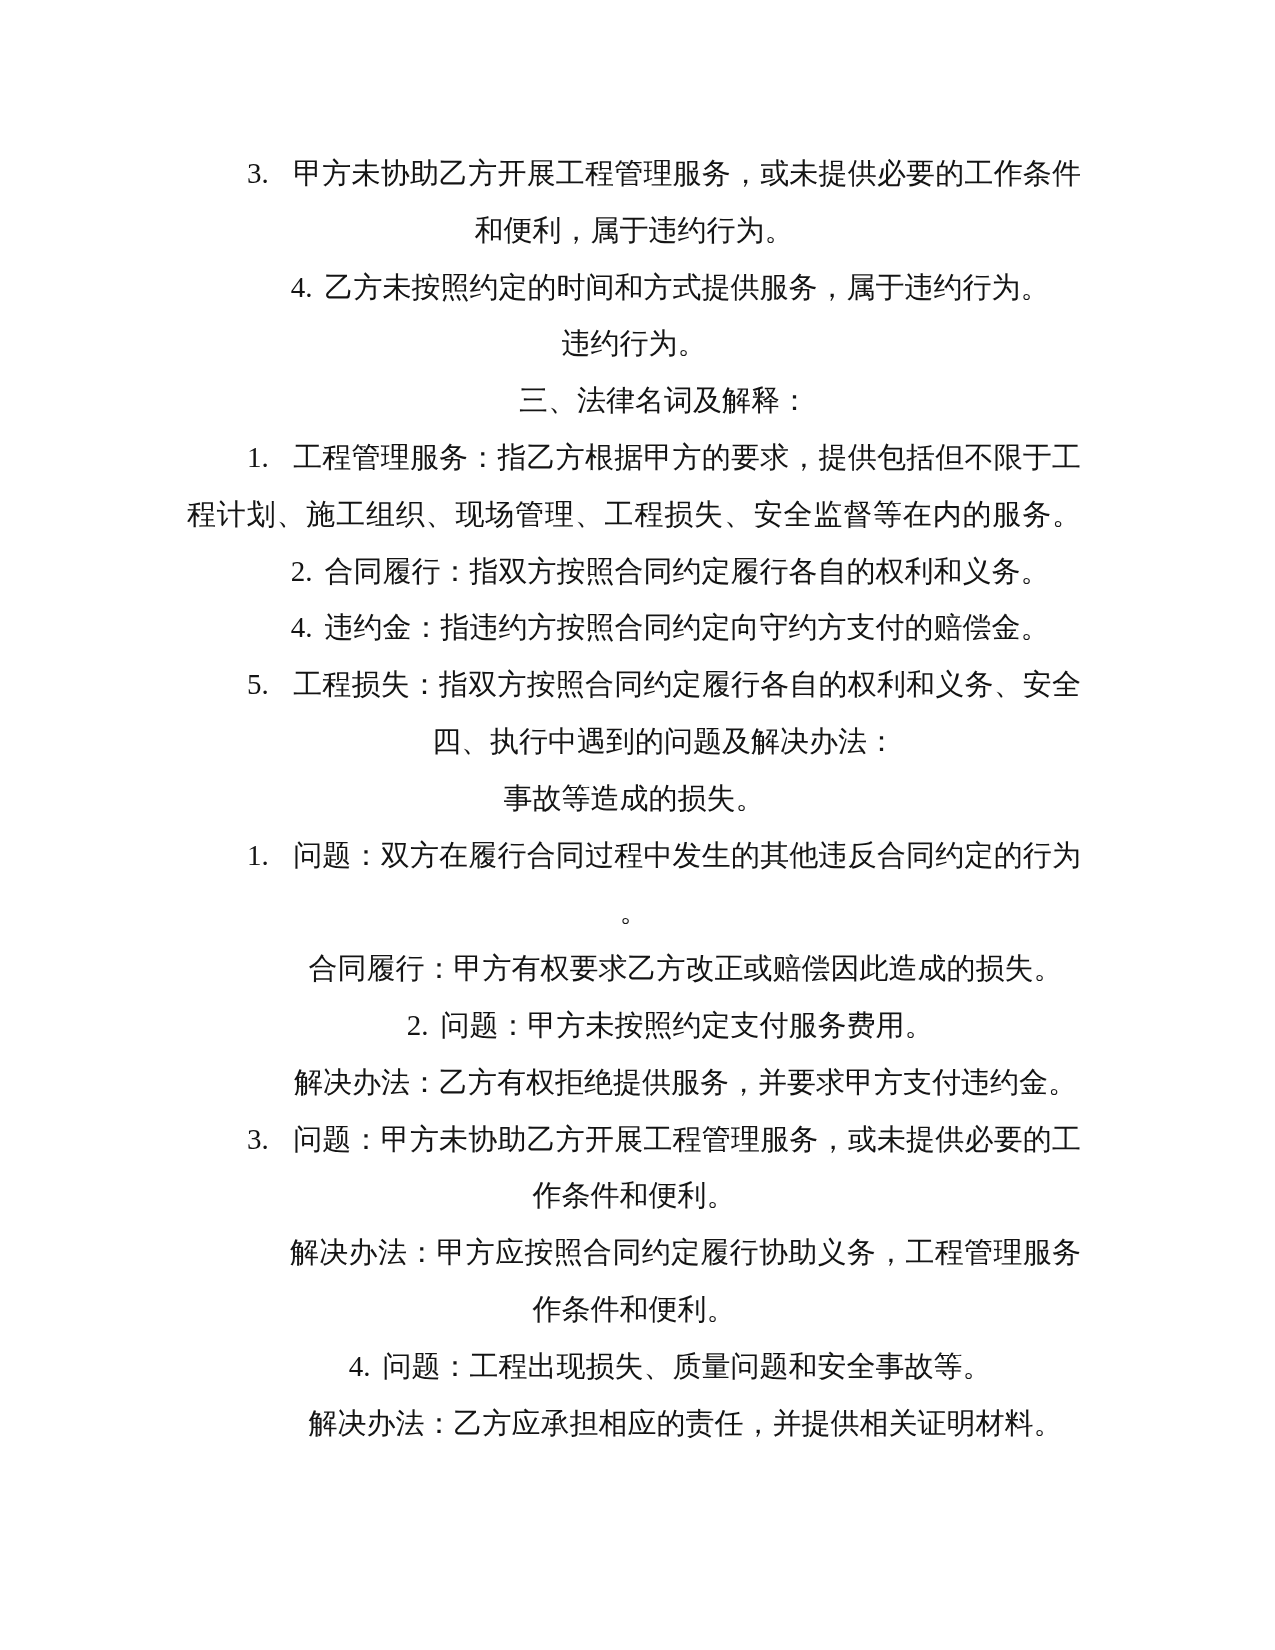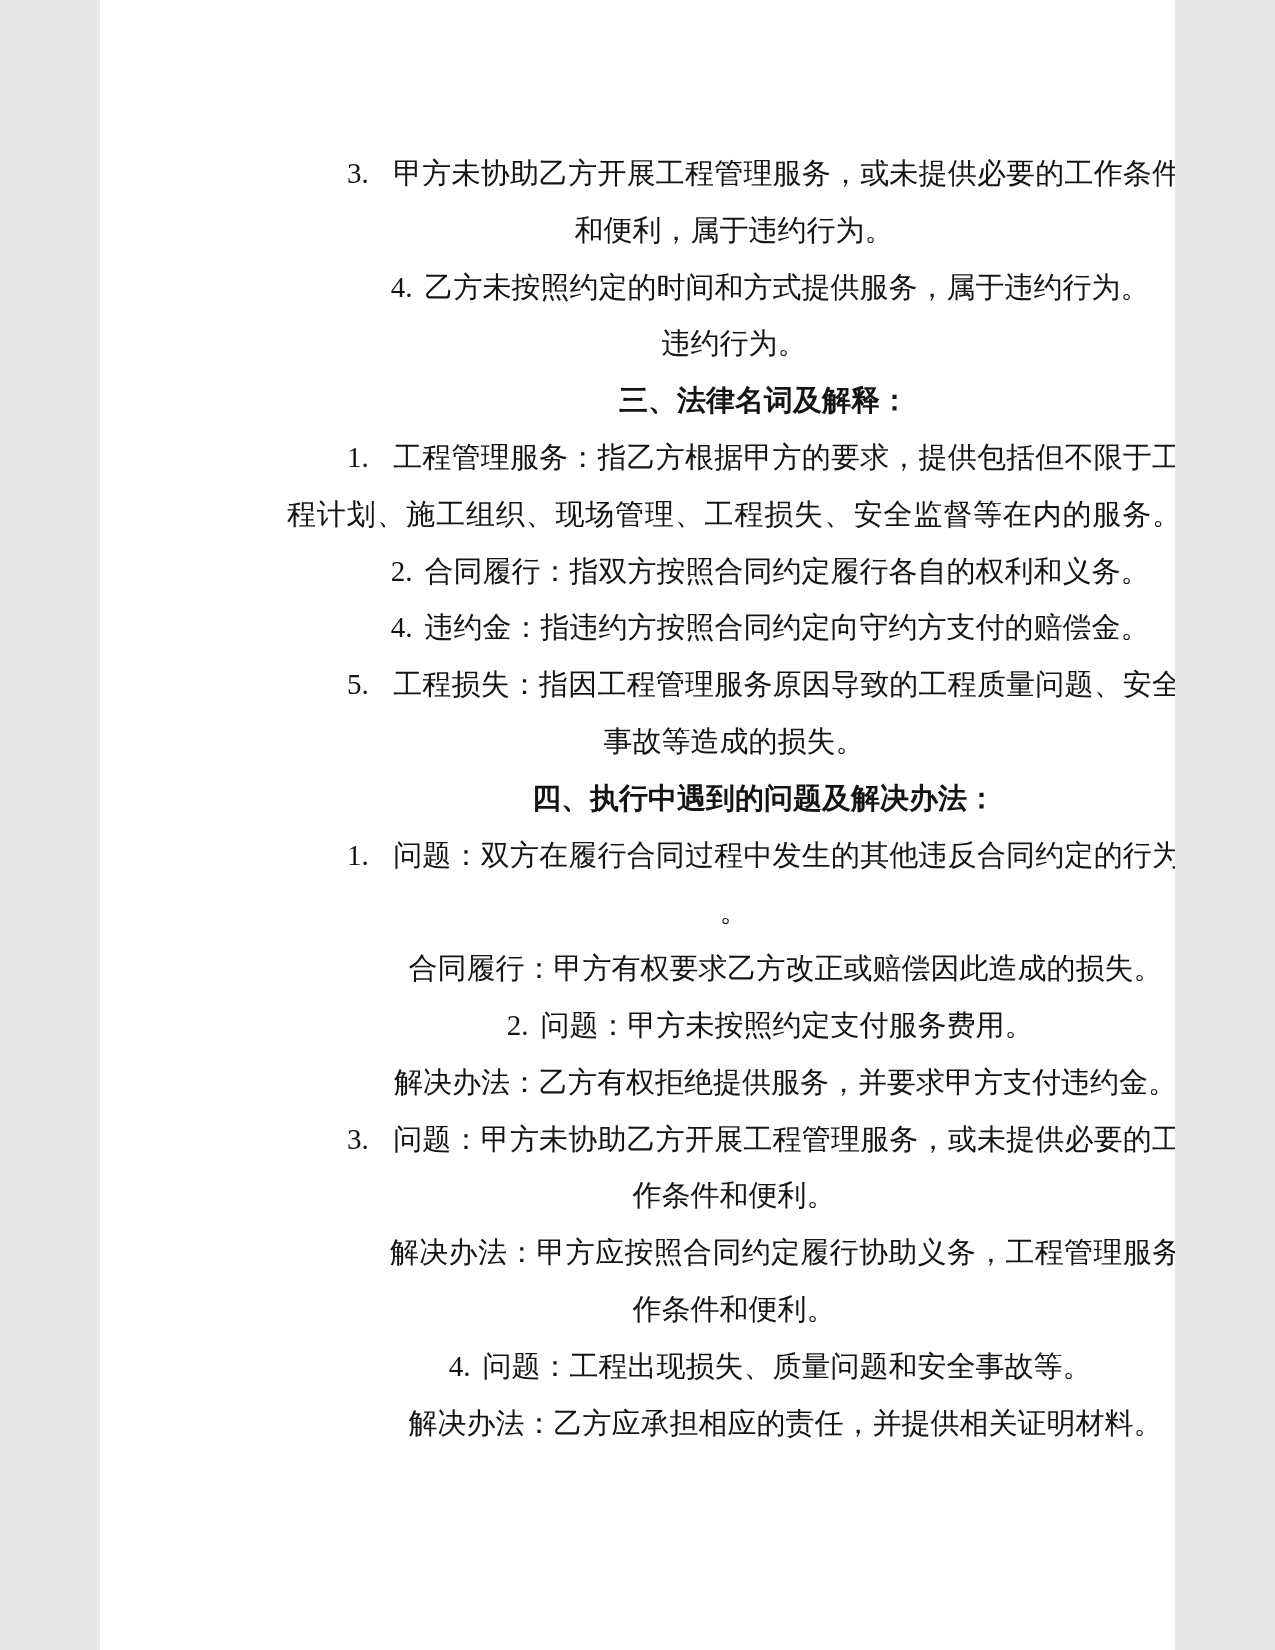--- a/index.html
+++ b/index.html
@@ -2,21 +2,21 @@
 <html><head>
 <meta charset="utf-8">
 <style>
   html, body {
     margin: 0;
     padding: 0;
     background: #e8e8e8;
   }
   .page {
     position: relative;
-    width: 1075px;
+    width: 1275px;
     height: 1650px;
     margin: 0 auto;
     background: #ffffff;
     color: #141414;
     font-family: "Liberation Serif", "DejaVu Serif", serif;
     overflow: hidden;
   }
   .doc {
     position: absolute;
     left: 187px;
@@ -33,21 +33,21 @@
   
   .ind1 { padding-left: 60px; }
   
   .ind2 { padding-left: 103px; }
   
   .fill {
     white-space: normal;
     text-align: justify;
     text-align-last: justify;
   }
-  .bold { font-weight: bold; }
+  .bold { font-weight: normal; }
   .num {
     display: inline-block;
     width: 46px;
   }
 </style>
 </head>
 <body>
 
 <div class="page">
   <div class="doc">
@@ -64,25 +64,25 @@
     <div class="line ind1 bold"><span>三、法律名词及解释：</span></div>
 
     <div class="line ind1 fill"><span class="num">1.</span><span>工程管理服务：指乙方根据甲方的要求，提供包括但不限于工</span></div>
 
     <div class="line fill"><span>程计划、施工组织、现场管理、工程损失、安全监督等在内的服务。</span></div>
 
     <div class="line ind1"><span class="num">2.</span><span>合同履行：指双方按照合同约定履行各自的权利和义务。</span></div>
 
     <div class="line ind1"><span class="num">4.</span><span>违约金：指违约方按照合同约定向守约方支付的赔偿金。</span></div>
 
-    <div class="line ind1 fill"><span class="num">5.</span><span>工程损失：指因工程管理服务原因导致的工程质量问题、安全</span></div>
+    <div class="line ind1 fill"><span class="num">5.</span><span>工程损失：指双方按照合同约定履行各自的权利和义务、安全</span></div>
+
+    <div class="line ind1 bold"><span>四、执行中遇到的问题及解决办法：</span></div>
 
     <div class="line"><span>事故等造成的损失。</span></div>
-
-    <div class="line ind1 bold"><span>四、执行中遇到的问题及解决办法：</span></div>
 
     <div class="line ind1 fill"><span class="num">1.</span><span>问题：双方在履行合同过程中发生的其他违反合同约定的行为</span></div>
 
     <div class="line"><span>。</span></div>
 
     <div class="line ind2"><span>合同履行：甲方有权要求乙方改正或赔偿因此造成的损失。</span></div>
 
     <div class="line ind1"><span class="num">2.</span><span>问题：甲方未按照约定支付服务费用。</span></div>
 
     <div class="line ind2"><span>解决办法：乙方有权拒绝提供服务，并要求甲方支付违约金。</span></div>

